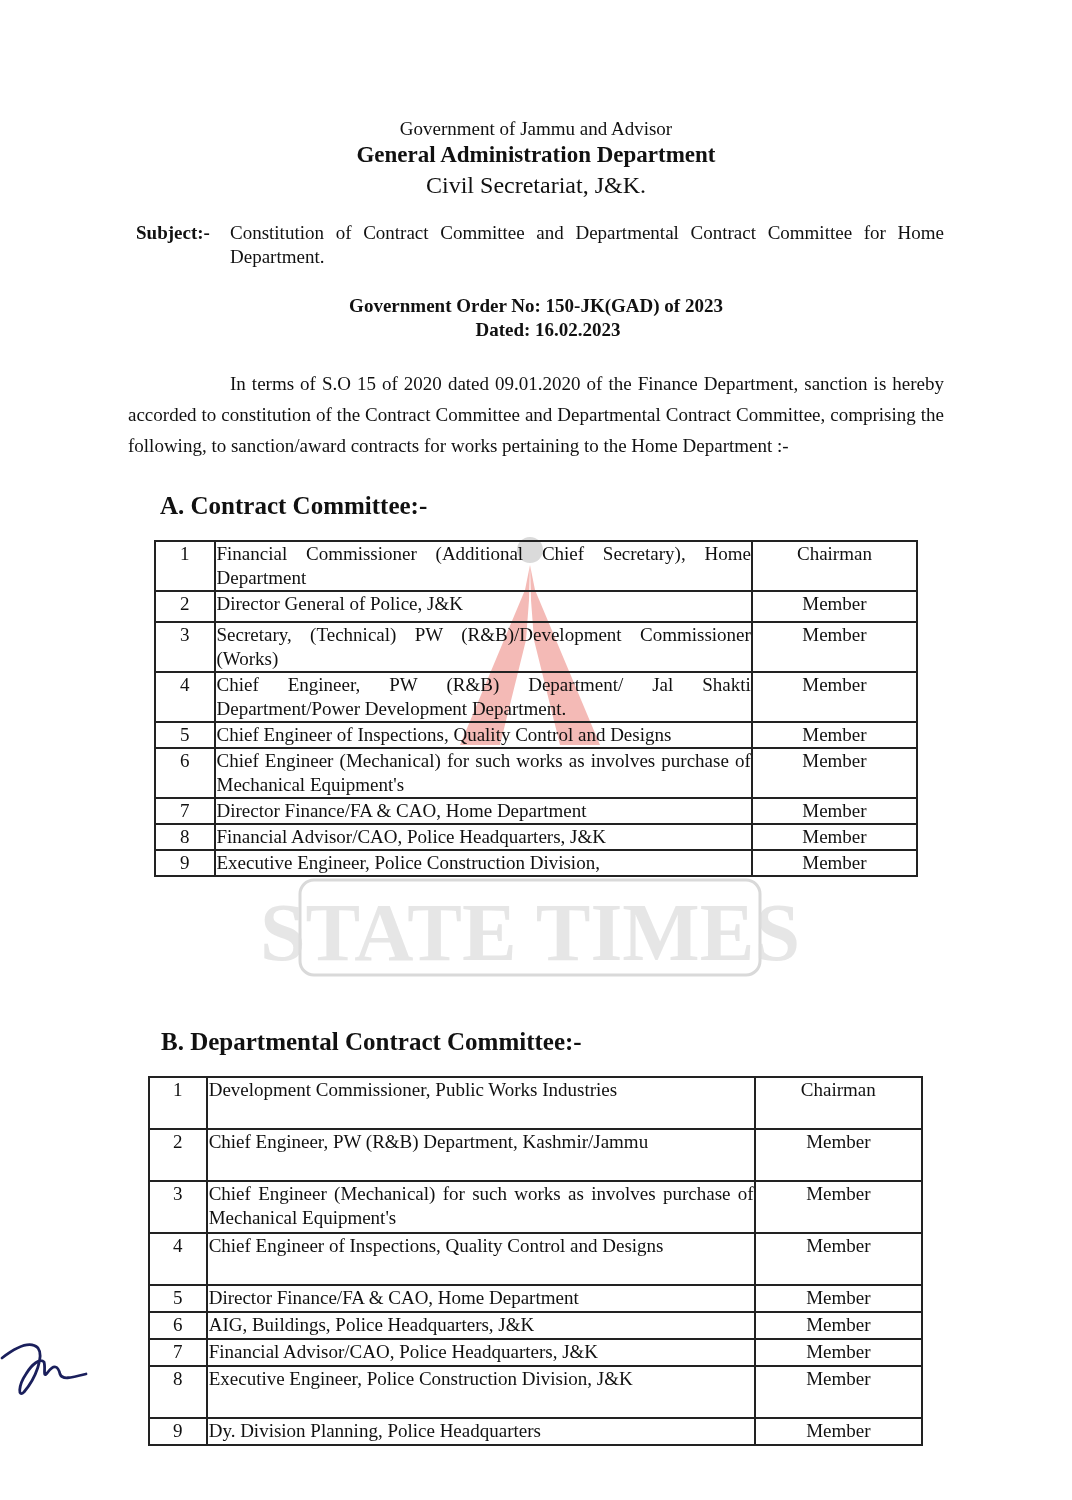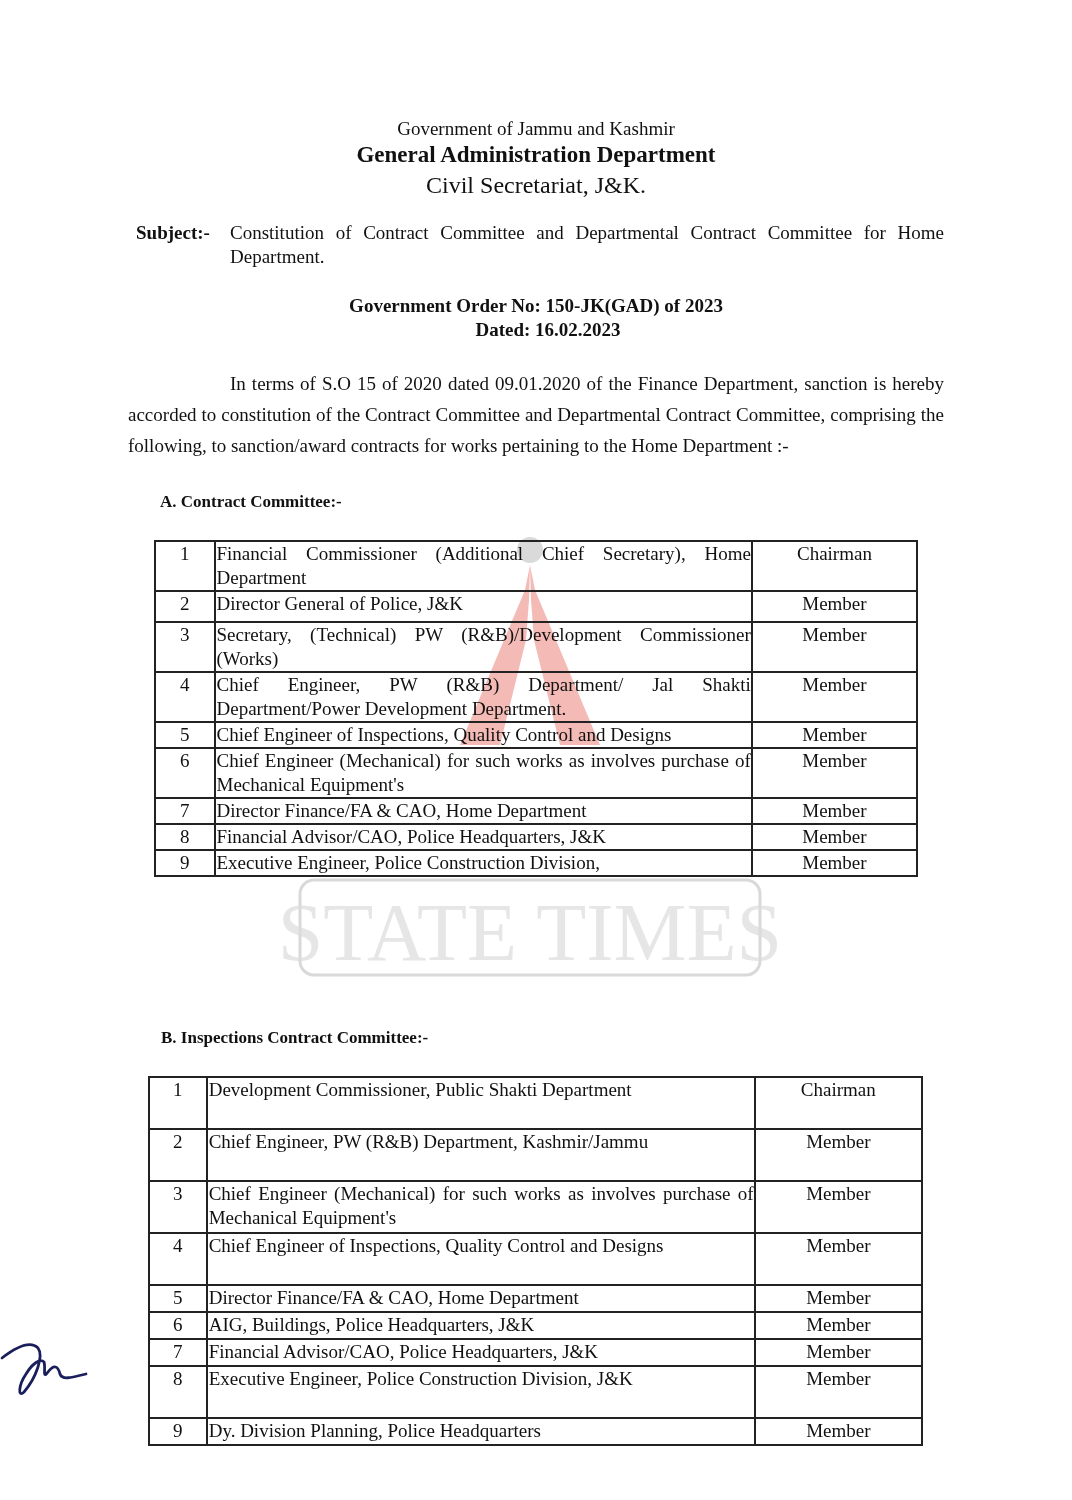--- a/index.html
+++ b/index.html
@@ -4,41 +4,41 @@
 <style>
   html, body { margin: 0; padding: 0; background: #ffffff; }
   body {
     width: 1072px; height: 1500px; position: relative; overflow: hidden;
     font-family: "Liberation Serif", "DejaVu Serif", serif;
     color: #111;
   }
   .page { position: absolute; left: 0; top: 0; width: 1072px; height: 1500px; }
 
   
-  .wm { position: absolute; left: 0; top: 0; width: 1072px; height: 1112px; pointer-events: none; z-index: 0; }
+  .wm { position: absolute; left: 0; top: 0; width: 1072px; height: 1112px; pointer-events: none; z-index: 0; font-weight: bold; }
   .wm svg { position: absolute; left: 0; top: 0; }
 
   .content { position: relative; z-index: 1; }
 
   .hdr { position: absolute; left: 0; width: 1072px; text-align: center; }
   .h1 { top: 118px; font-size: 19px; }
   .h2 { top: 142px; font-size: 23px; font-weight: bold; }
   .h3 { top: 172px; font-size: 24px; }
 
   .subject { position: absolute; left: 128px; top: 221px; width: 816px; font-size: 19px; line-height: 24px; }
   .subject .lbl { position: absolute; left: 0; top: 0; font-weight: bold; margin-left: 8px; }
   .subject .txt { position: absolute; left: 102px; top: 0; width: 714px; text-align: justify; text-align-last: left; }
 
   .order { position: absolute; left: 0; width: 1072px; text-align: center; font-weight: bold; font-size: 19px; }
   .o1 { top: 295px; left: 0; }
   .o2 { top: 319px; left: 12px; }
 
   .para { position: absolute; left: 128px; top: 368px; width: 816px; font-size: 19px; line-height: 31px; text-align: justify; text-indent: 102px; }
 
-  .sec { position: absolute; font-size: 17px; font-weight: bold; }
+  .sec { position: absolute; font-size: 25px; font-weight: bold; }
   .secA { left: 160px; top: 492px; }
   .secB { left: 161px; top: 1028px; }
 
   table.cc { position: absolute; border-collapse: collapse; font-size: 19px; line-height: 24px; }
   table.cc td { border: 2px solid #222; padding: 0; vertical-align: top; }
   table.cc td.num { text-align: center; }
   table.cc td.desc { text-align: justify; text-align-last: left; padding-left: 1px; }
   table.cc td.role { text-align: center; }
   table.cc td.role.bottom { vertical-align: bottom; }
 
@@ -63,21 +63,21 @@
     <svg width="1072" height="1500">
       <circle cx="530" cy="550" r="13" fill="#d6d6d6" opacity="0.9"></circle>
       <path d="M530 565 L535 590 L600 745 L560 745 L534 640 L531 600 Z" fill="#f0a39d" opacity="0.75"></path>
       <path d="M530 565 L525 590 L460 745 L500 745 L526 640 L529 600 Z" fill="#f0a39d" opacity="0.75"></path>
       <rect x="300" y="880" width="460" height="95" rx="14" fill="none" stroke="#d9d9d9" stroke-width="3"></rect>
       <text x="530" y="960" text-anchor="middle" font-family="Liberation Serif, serif" font-size="82" fill="#dcdcdc" opacity="0.7">STATE TIMES</text>
     </svg>
   </div>
 
   <div class="content">
-    <div class="hdr h1">Government of Jammu and Kashmir</div>
+    <div class="hdr h1">Government of Jammu and Advisor</div>
     <div class="hdr h2">General Administration Department</div>
     <div class="hdr h3">Civil Secretariat, J&amp;K.</div>
 
     <div class="subject">
       <span class="lbl">Subject:-</span>
       <span class="txt">Constitution of Contract Committee and Departmental Contract Committee for Home Department.</span>
     </div>
 
     <div class="order o1">Government Order No: 150-JK(GAD) of 2023</div>
     <div class="order o2">Dated: 16.02.2023</div>
@@ -129,27 +129,27 @@
           <td class="role">Member</td>
         </tr>
         <tr style="height:26px">
           <td class="num">9</td>
           <td class="desc">Executive Engineer, Police Construction Division,</td>
           <td class="role">Member</td>
         </tr>
       </tbody>
     </table>
 
-    <div class="sec secB">B.  Inspections Contract Committee:-</div>
+    <div class="sec secB">B.  Departmental Contract Committee:-</div>
 
     <table class="cc" id="tableB">
       <tbody>
         <tr style="height:52px">
           <td class="num">1</td>
-          <td class="desc">Development Commissioner, Public Shakti Department</td>
+          <td class="desc">Development Commissioner, Public Works Industries</td>
           <td class="role">Chairman</td>
         </tr>
         <tr style="height:52px">
           <td class="num">2</td>
           <td class="desc">Chief Engineer, PW (R&amp;B) Department, Kashmir/Jammu</td>
           <td class="role">Member</td>
         </tr>
         <tr style="height:52px">
           <td class="num">3</td>
           <td class="desc">Chief Engineer (Mechanical) for such works as involves purchase of Mechanical Equipment's</td>

